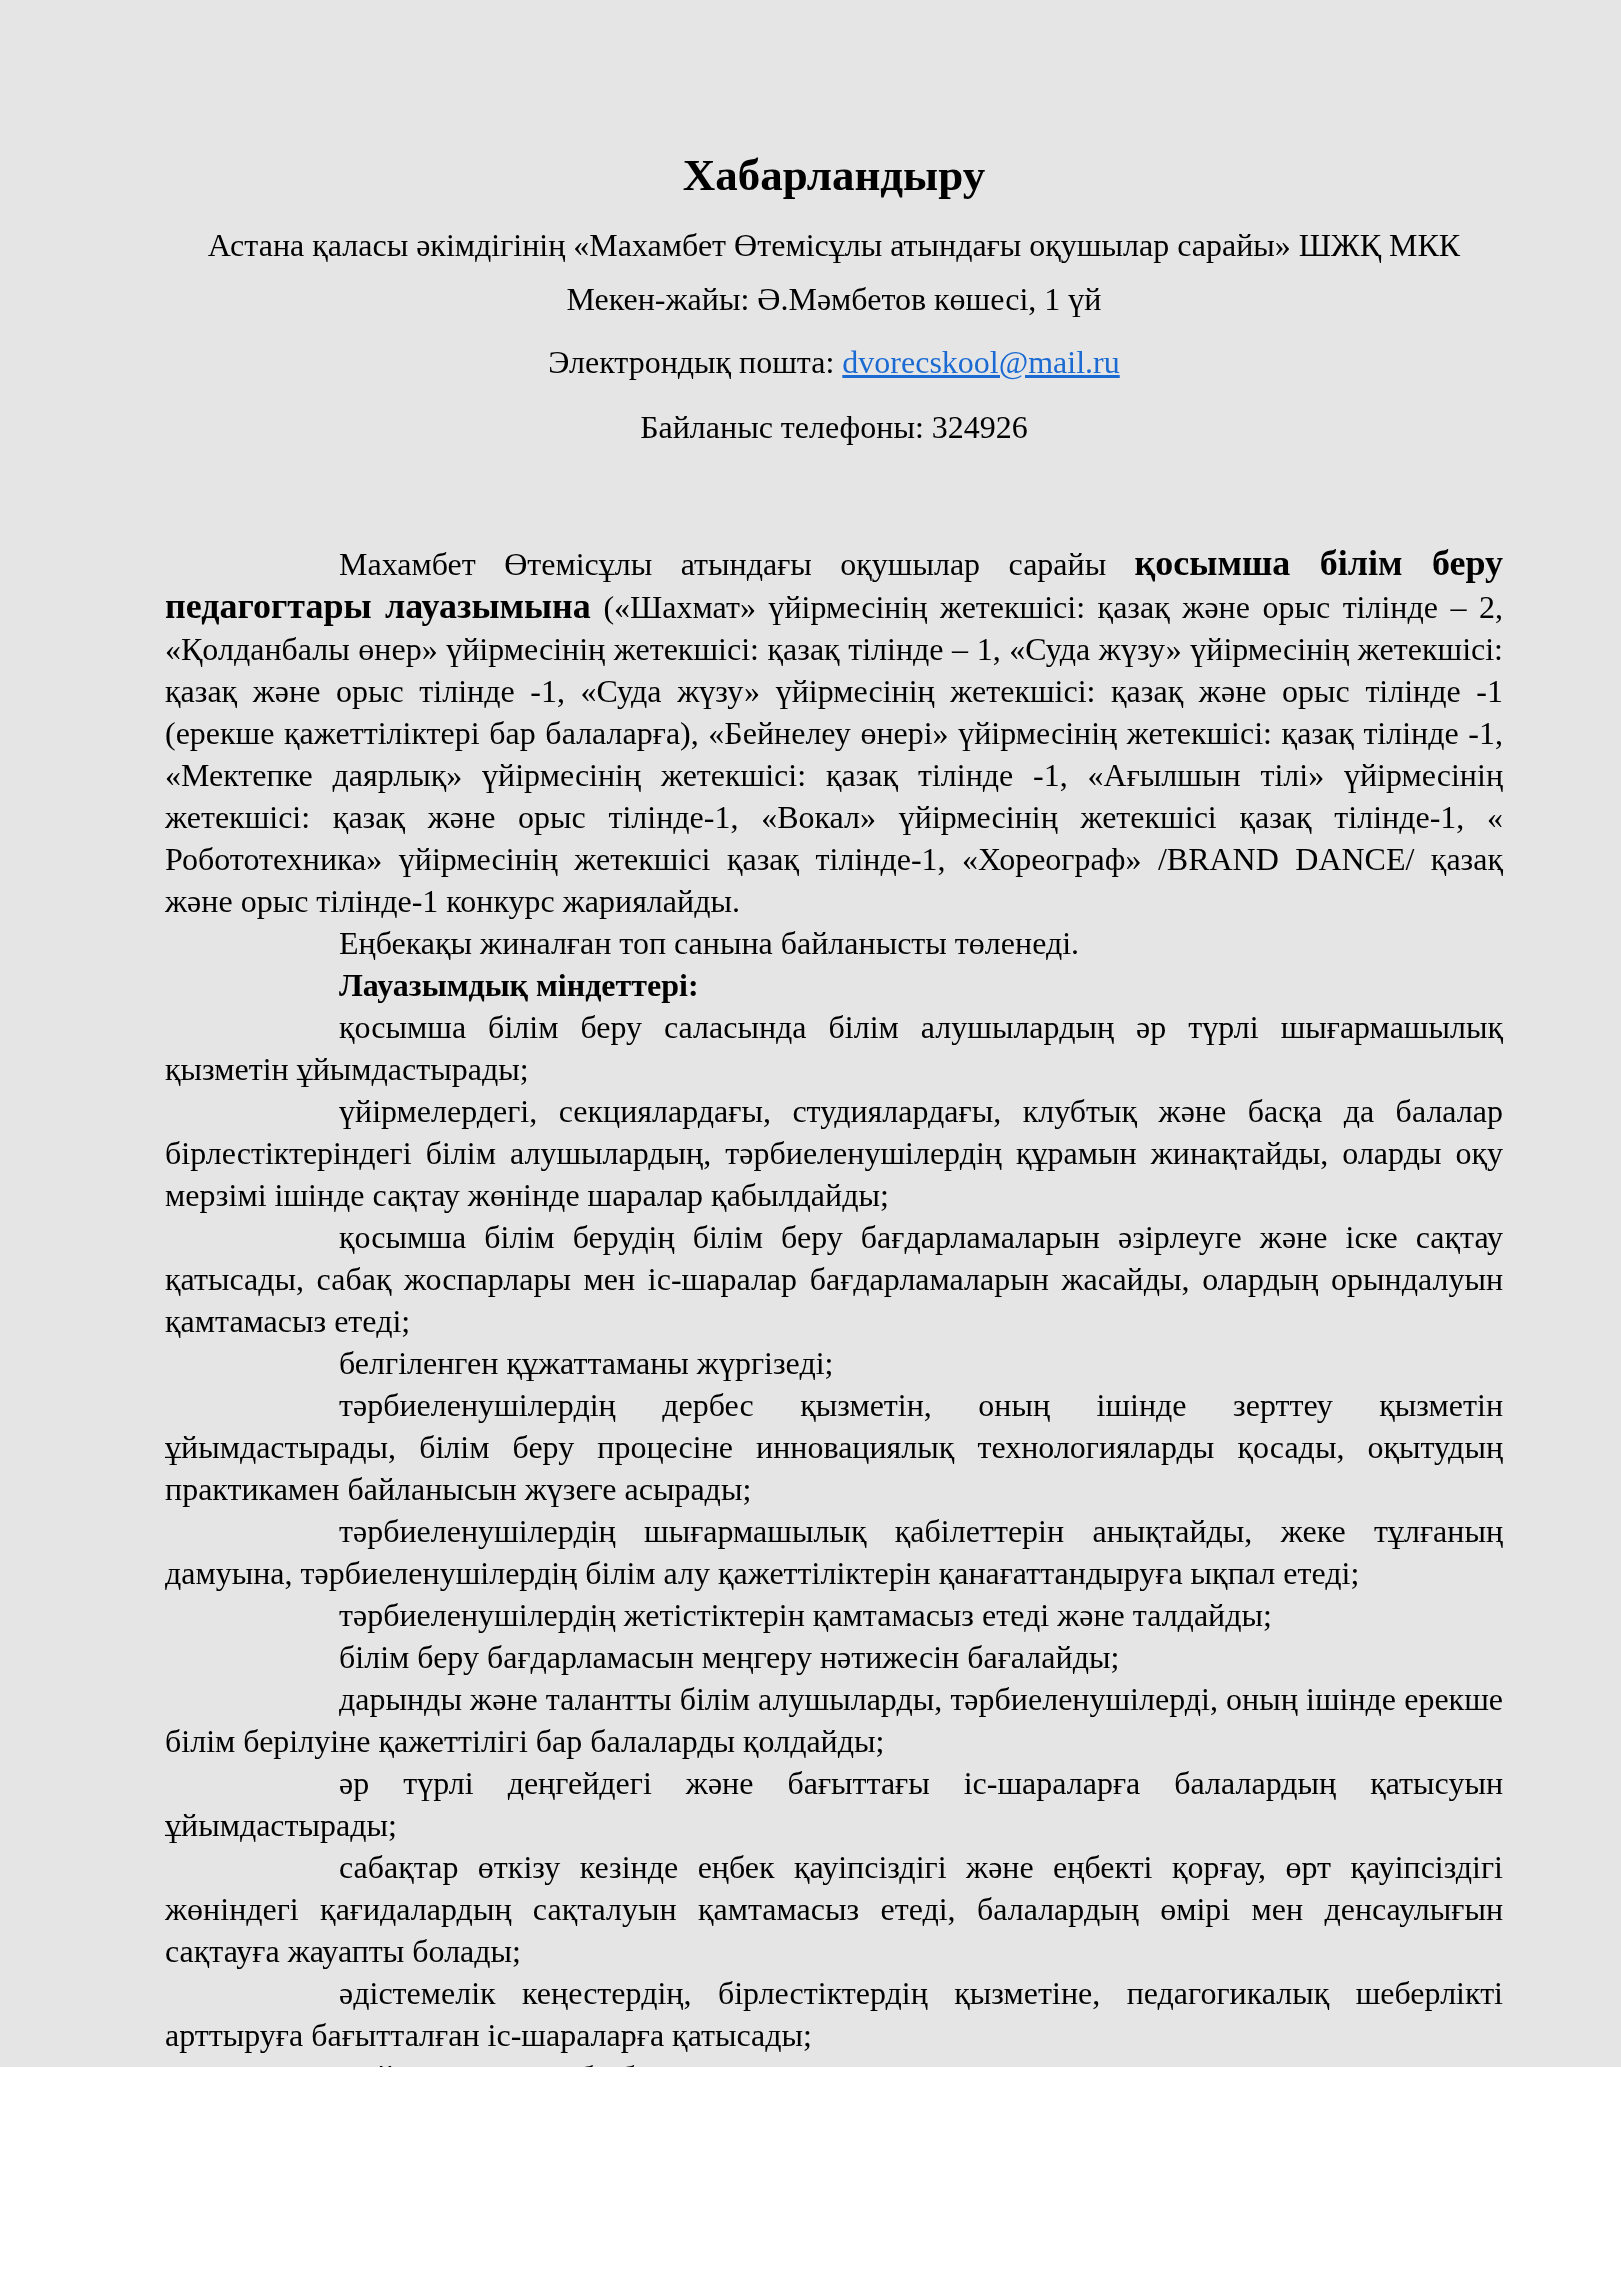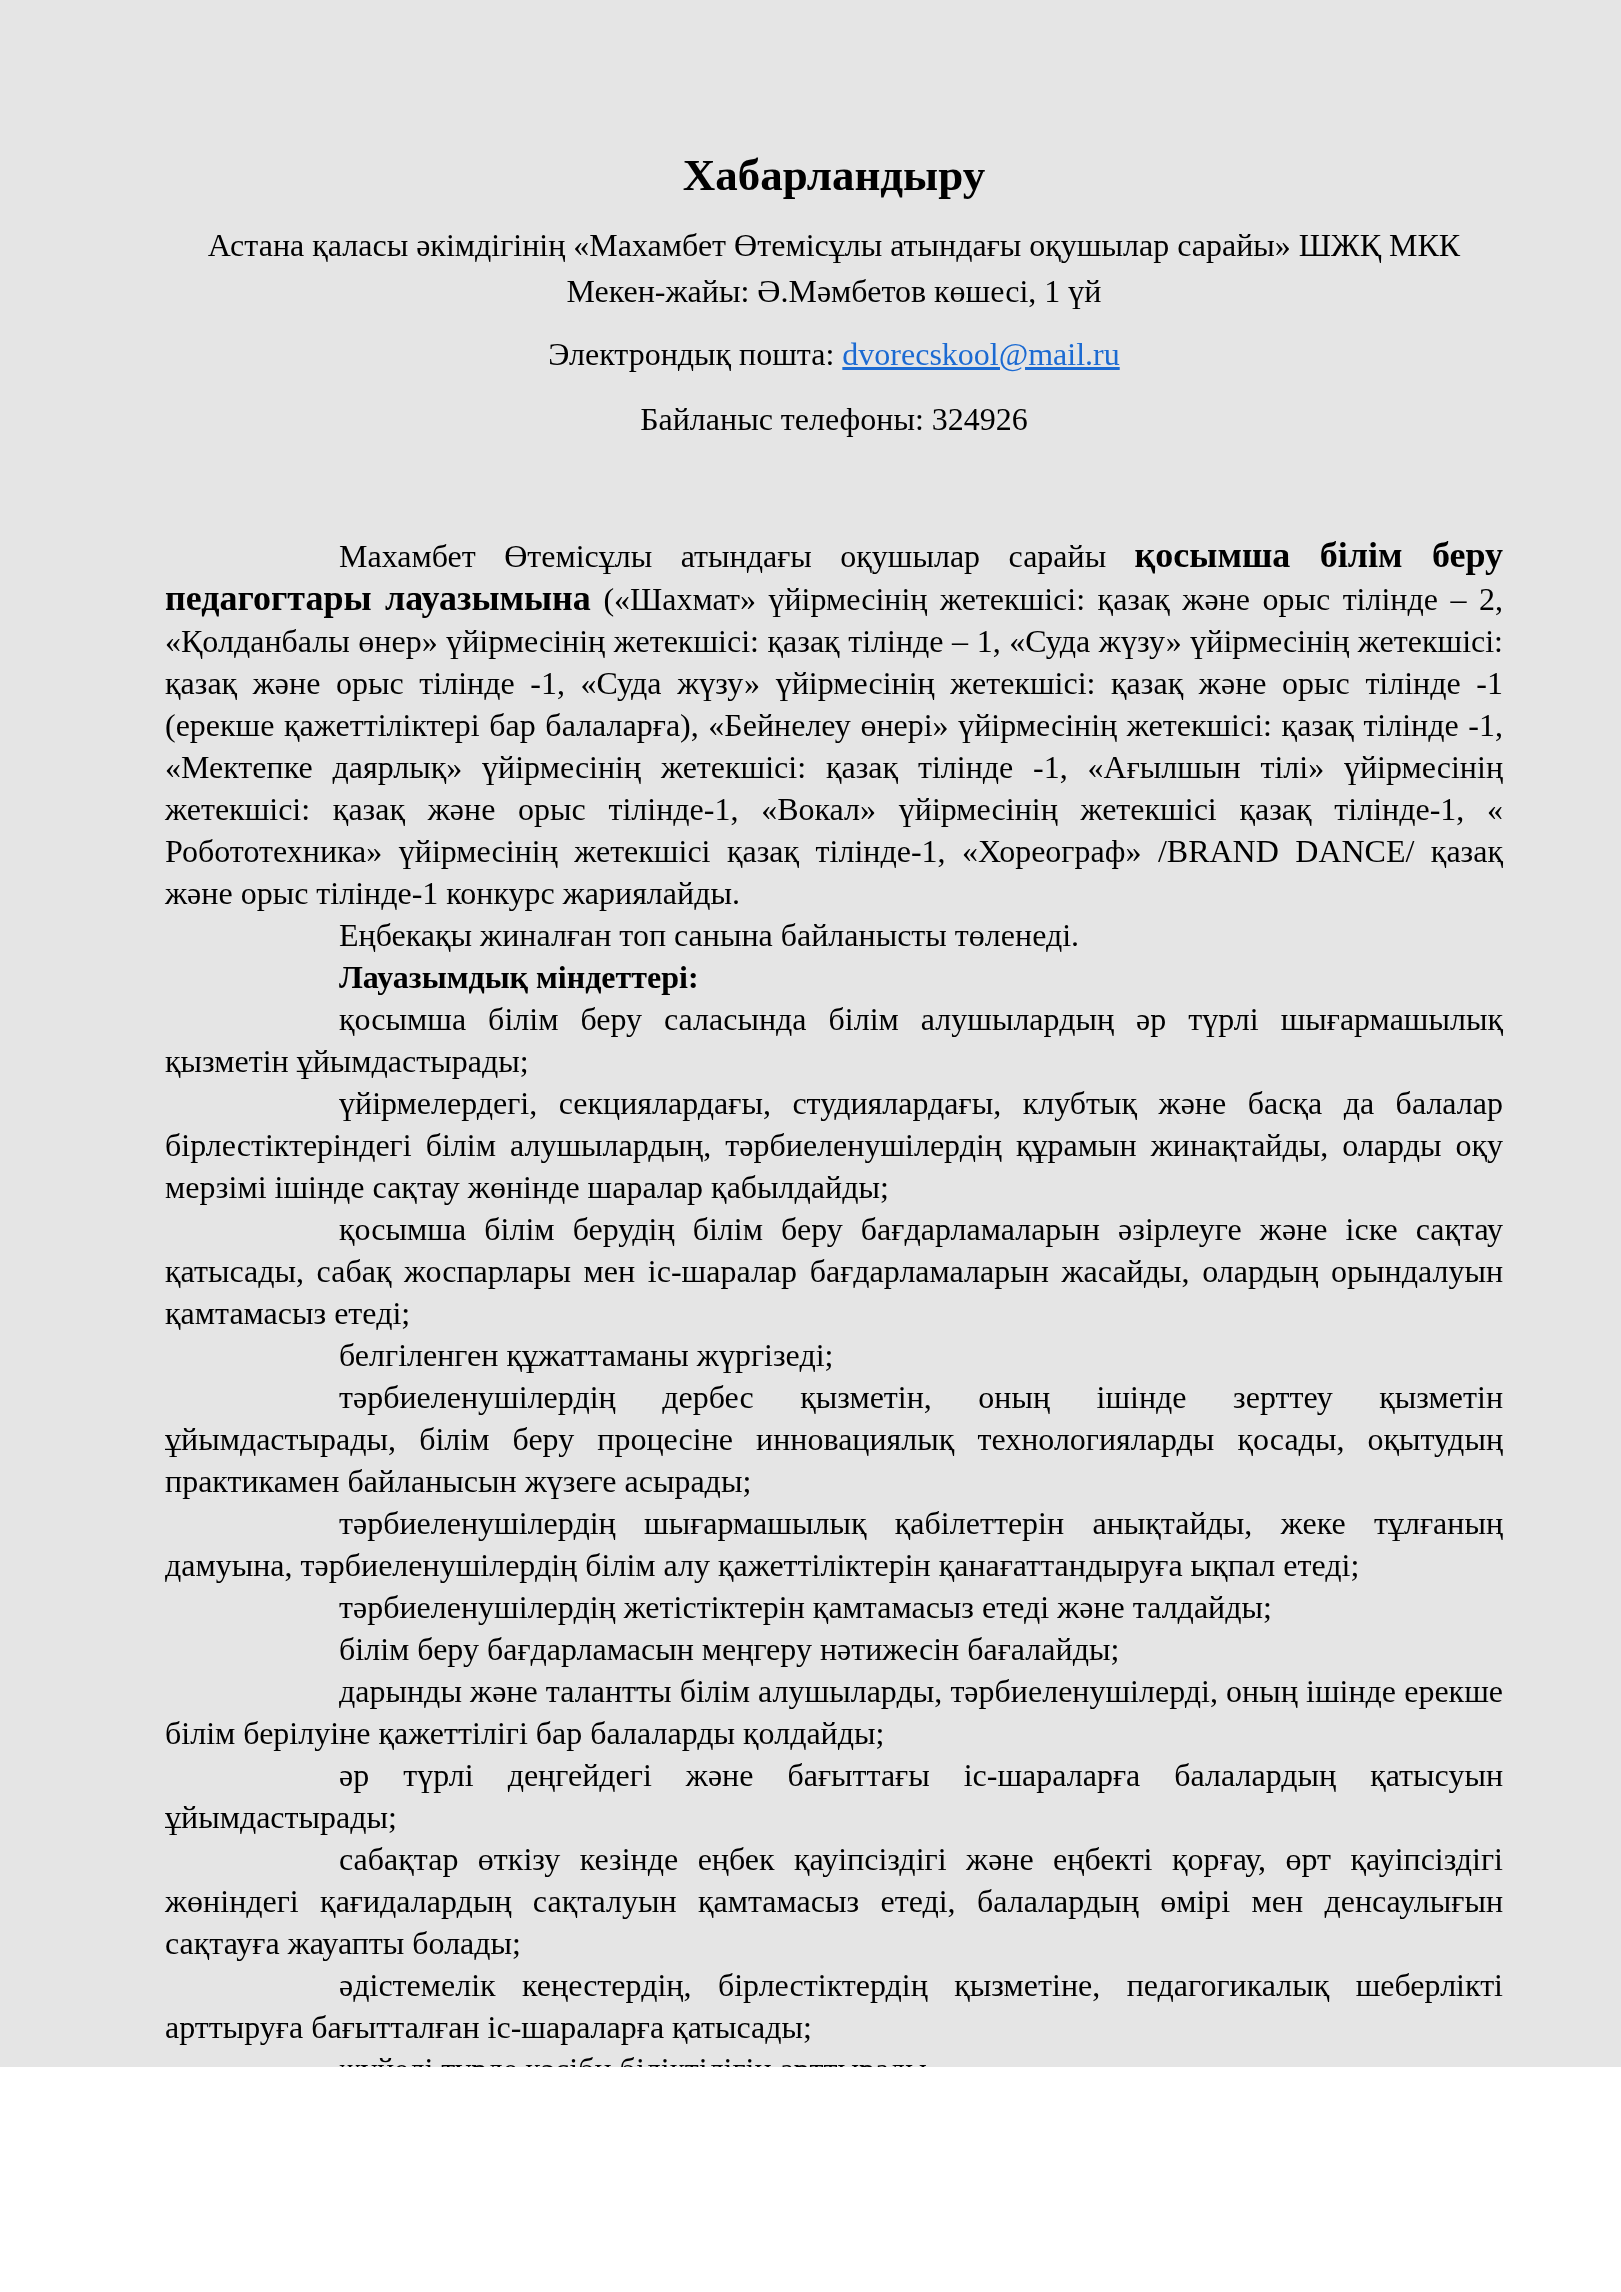--- a/index.html
+++ b/index.html
@@ -18,21 +18,21 @@
   }
   .doc-title {
     margin: 0 0 19.6px 0;
     text-align: center;
     font-weight: bold;
     font-size: 45px;
     line-height: 57px;
   }
   .center-line {
     text-align: center;
-    margin: 4px;
+    margin: 12px;
   }
   .org-block { margin: 0 0 0 0; }
   .email-line { margin-top: 21.6px; }
   .phone-line { margin-top: 22.5px; }
   .email-link {
     color: #1b6ad2;
     cursor: pointer;
   }
   .body-text { margin-top: 94px; }
   .para {

